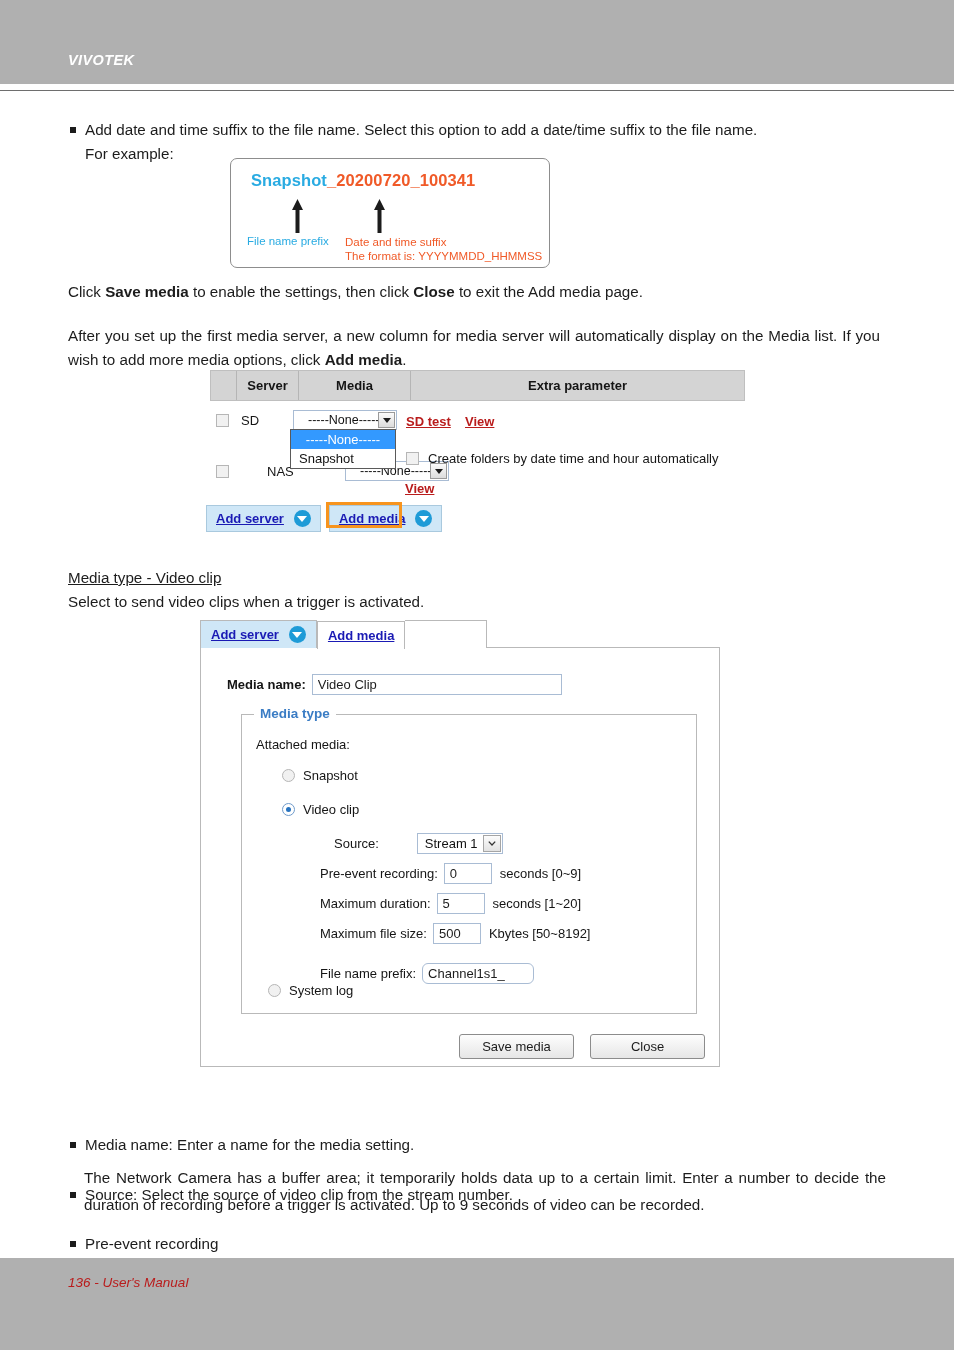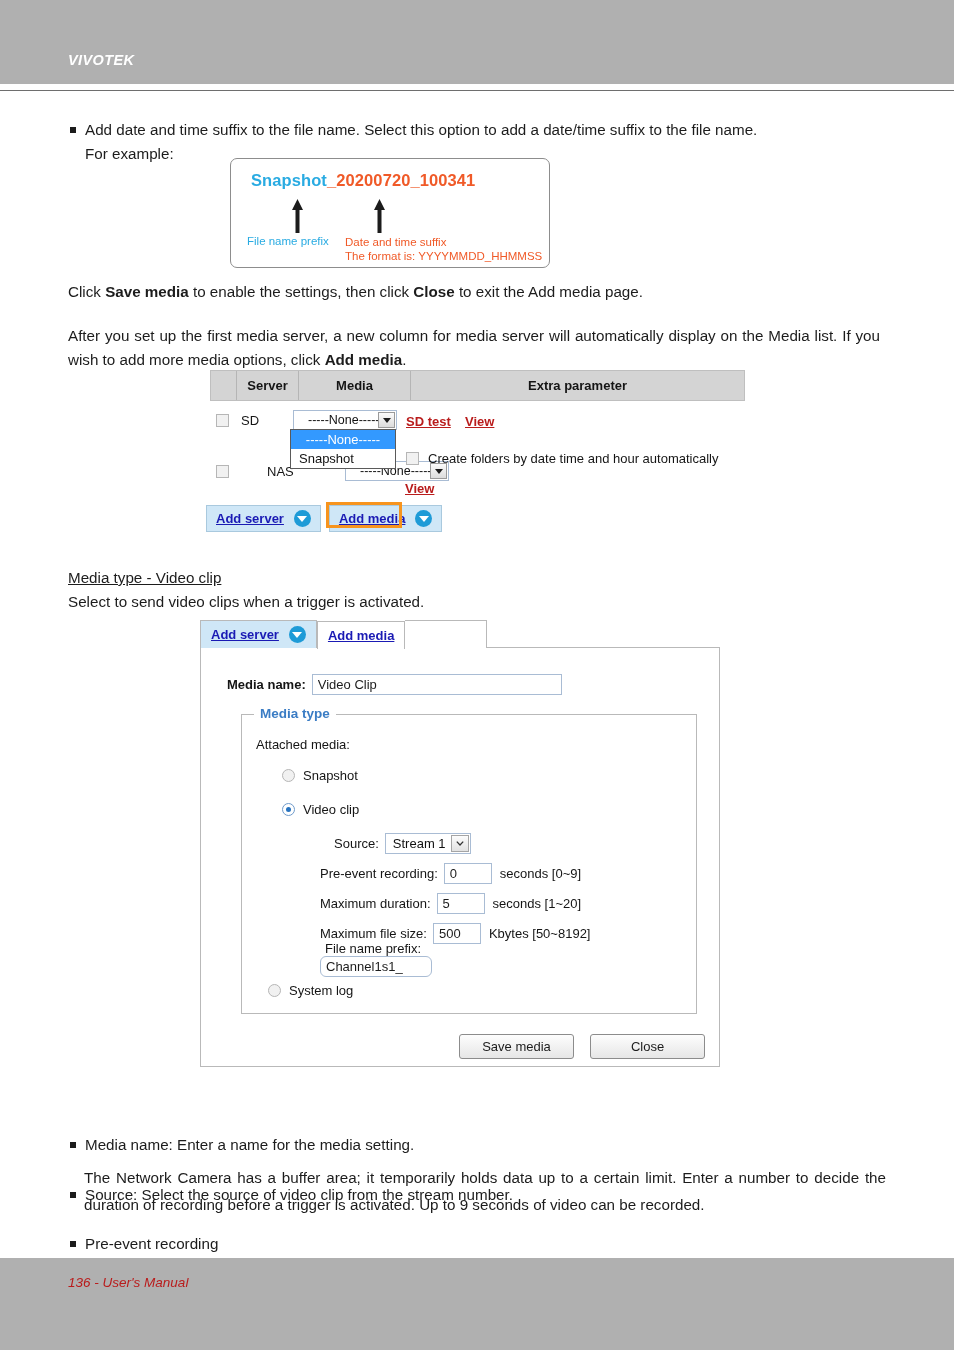--- a/index.html
+++ b/index.html
@@ -432,25 +432,25 @@
     position: absolute;
     display: flex;
     align-items: center;
     font-size: 13px;
     color: #151515;
     white-space: nowrap;
   }
   .sub-label { margin-right: 6px; }
   .sub-suffix { margin-left: 8px; }
 
-  .r-source { left: 92px; top: 118px; }
+  .r-source { left: 92px; top: 118px; gap: 32px; }
   .r-pre    { left: 78px; top: 148px; }
   .r-maxdur { left: 78px; top: 178px; }
   .r-maxsz  { left: 78px; top: 208px; }
-  .r-prefix { left: 78px; top: 226px; flex-direction: column; }
+  .r-prefix { left: 78px; top: 248px; }
 
   .sel2 {
     position: relative;
     height: 21px;
     border: 1px solid #a9bcd4;
     background: #ffffff;
     box-sizing: border-box;
     display: flex;
     align-items: center;
     padding: 0 24px 0 7px;

